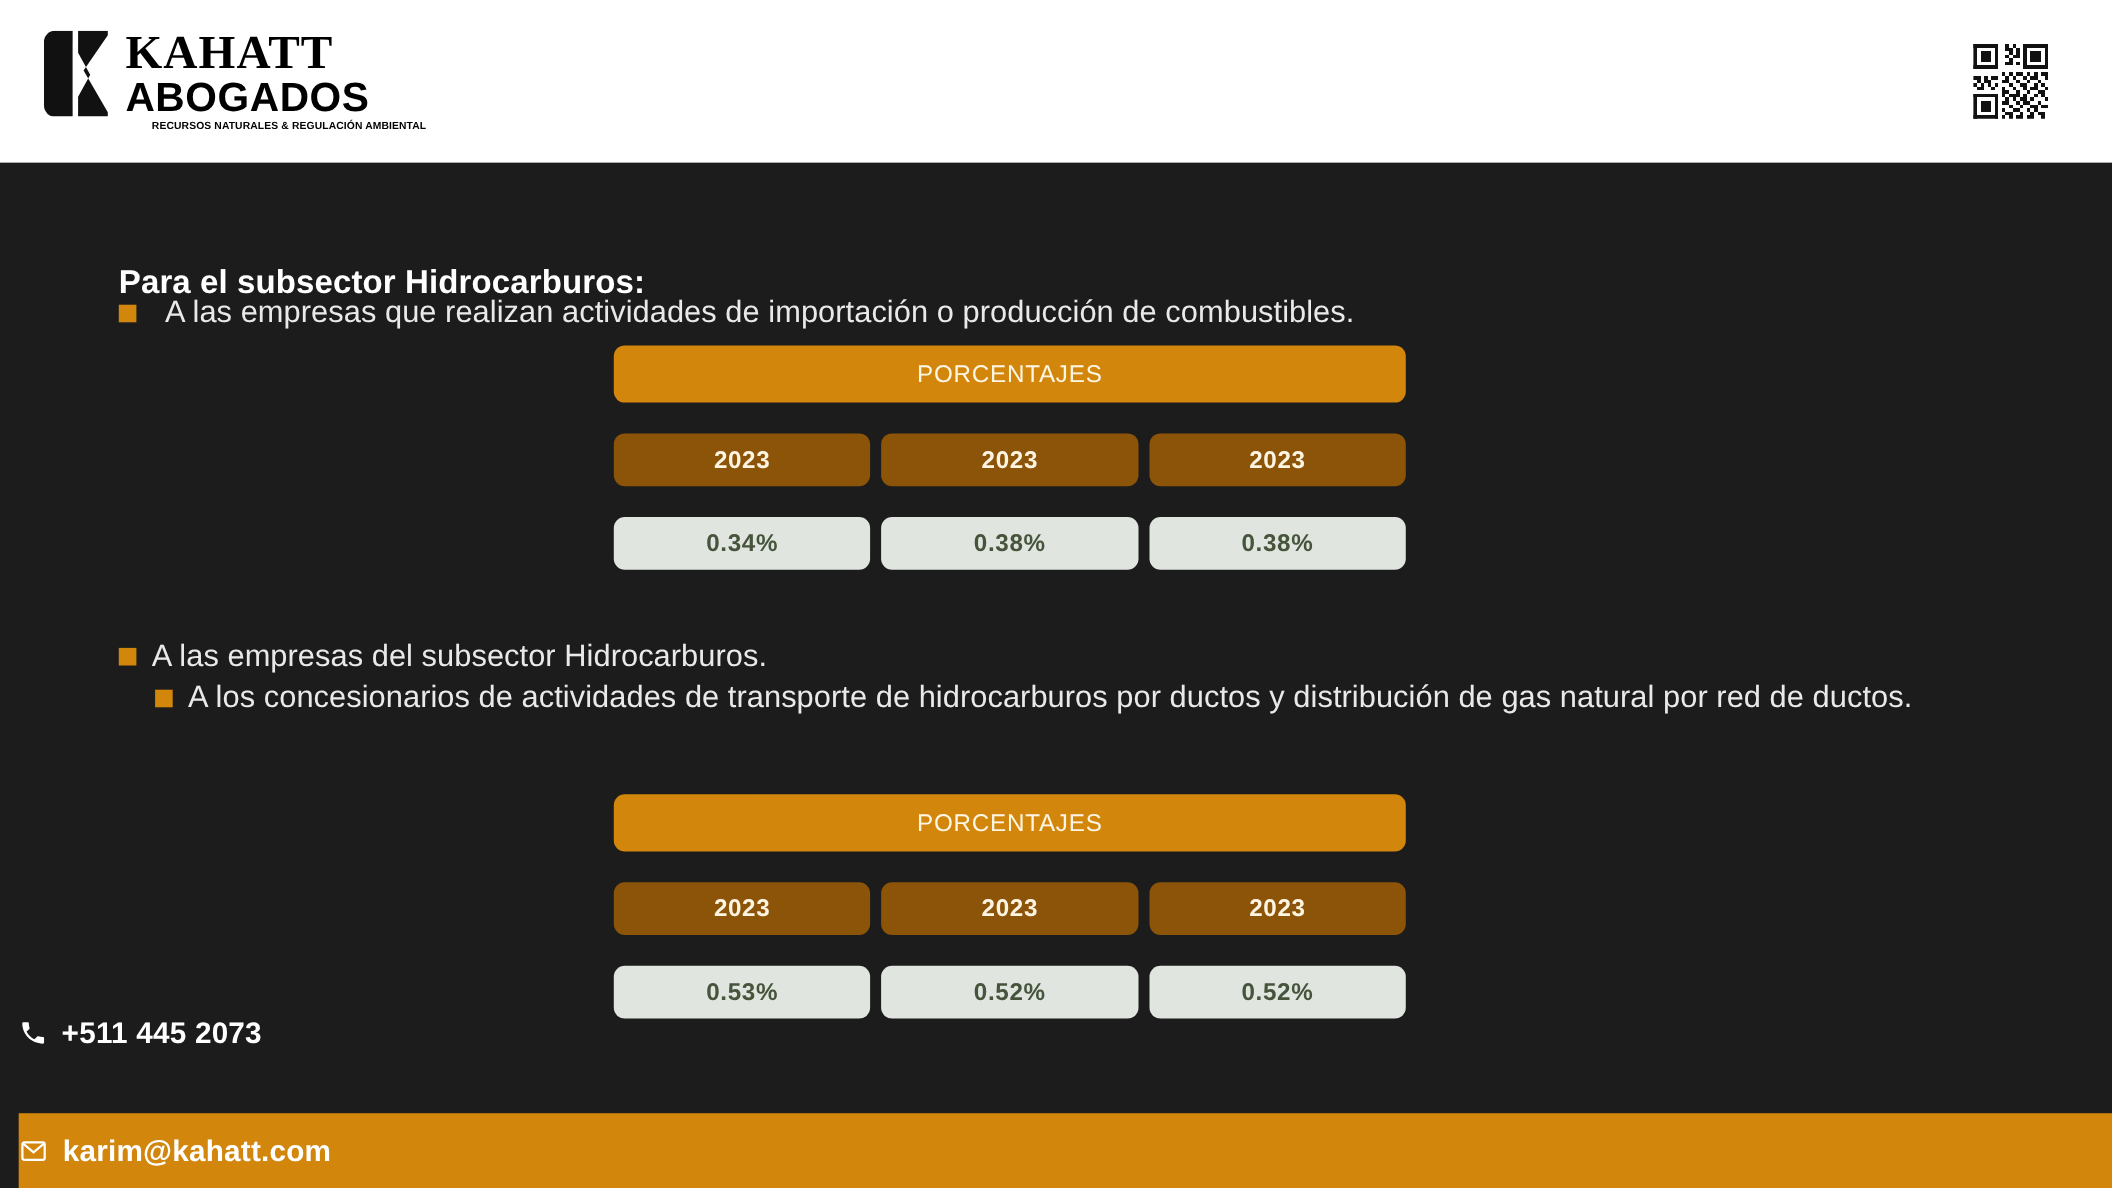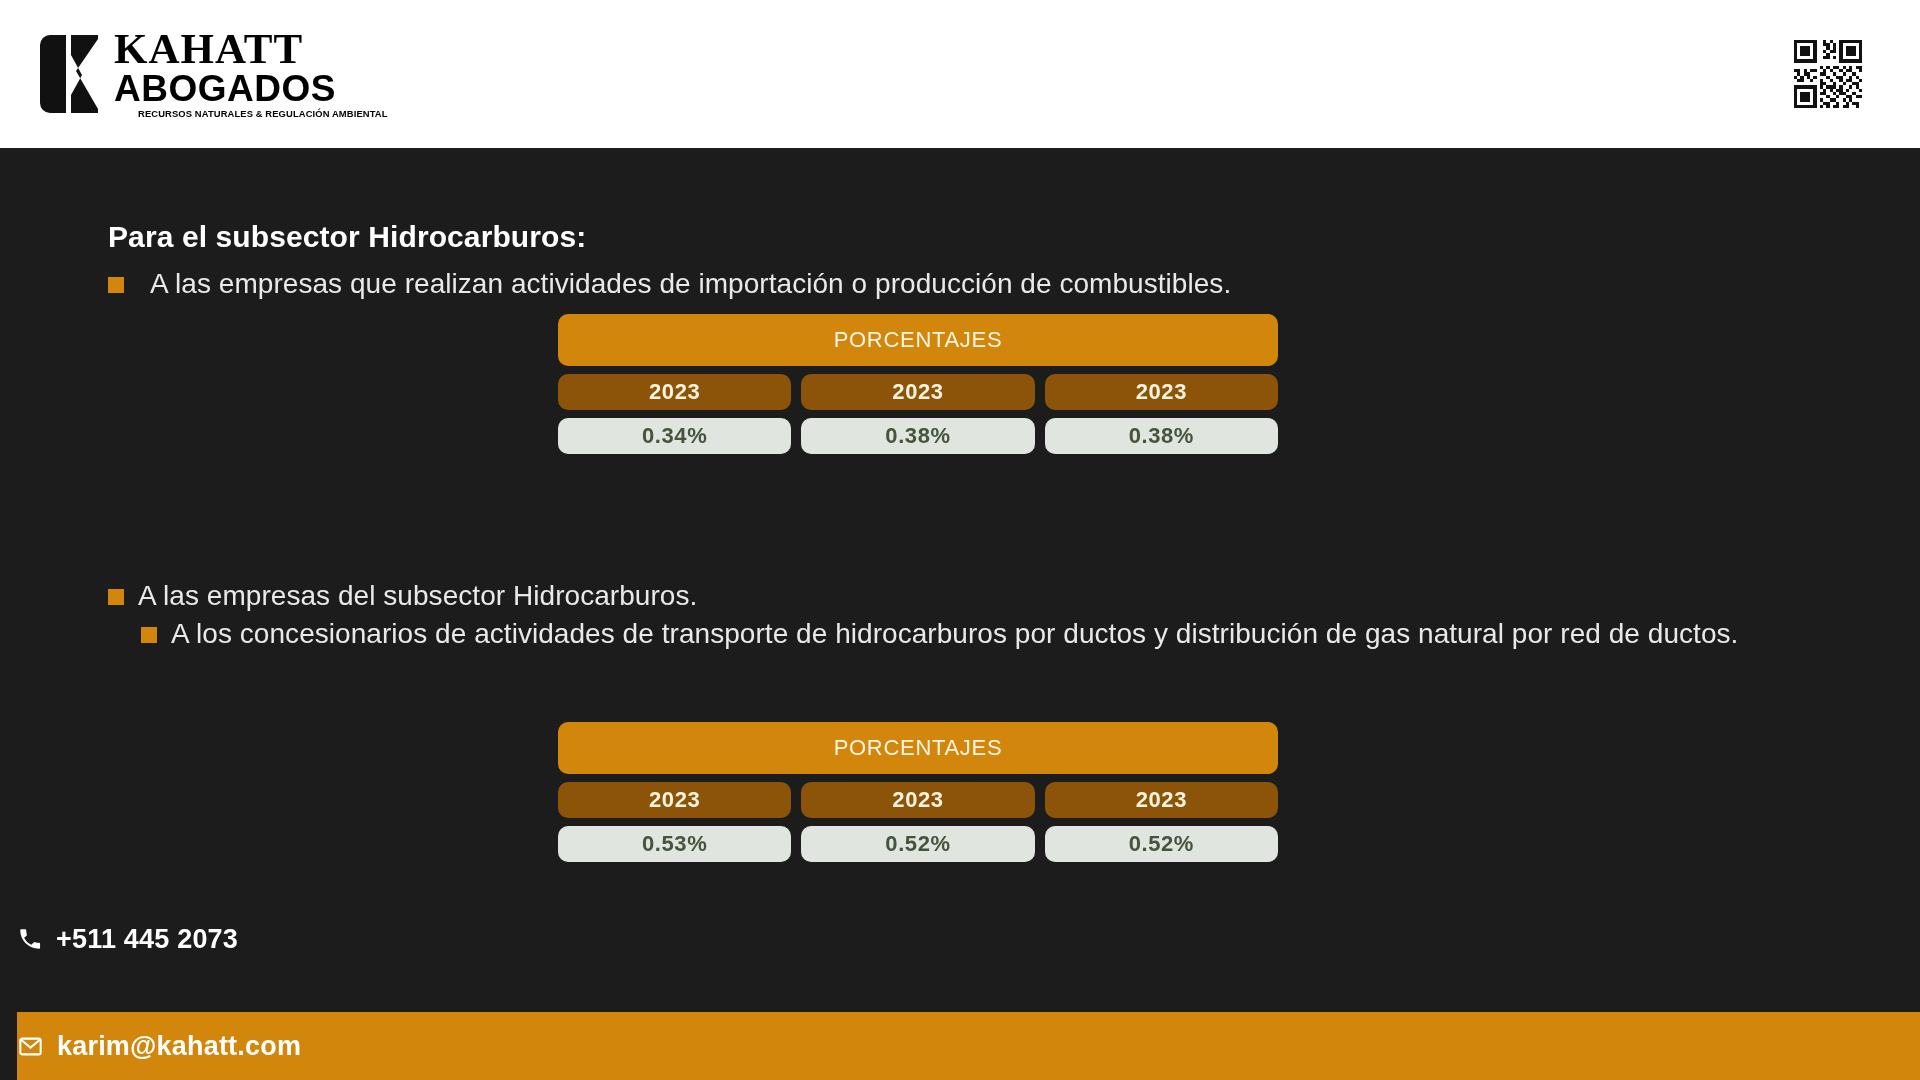--- a/index.html
+++ b/index.html
@@ -11,21 +11,21 @@
     position:relative;
   }
 
   
   .header {
     position:absolute; top:0; left:0;
     width:1920px; height:148px;
     background:#ffffff;
     display:flex; align-items:center; justify-content:space-between;
   }
-  .logo-block { display:flex; align-items:center; margin-left:38px; }
+  .logo-block { display:flex; align-items:flex-start; margin-left:38px; }
   .logo-k {
     width:62px; height:78px;
     position:relative; margin-right:14px;
   }
   .logo-k svg { display:block; }
   .logo-text { display:flex; flex-direction:column; justify-content:center; }
   .logo-line1 {
     font-family:"Liberation Serif", serif;
     font-size:43px; font-weight:bold; letter-spacing:1px;
     color:#000; line-height:0.96; white-space:nowrap;
@@ -45,21 +45,21 @@
   .qr-wrap svg { display:block; }
 
   
   .slide-body {
     position:absolute; top:148px; left:0;
     width:1920px; height:864px;
     background:#1c1c1c;
   }
 
   .section-title {
-    position:absolute; left:108px; top:72px;
+    position:absolute; left:108px; top:92px;
     font-size:30px; font-weight:bold; color:#ffffff;
     letter-spacing:0.1px;
   }
 
   .bullet-row {
     position:absolute;
     display:flex; align-items:flex-start;
     color:#e8e8e8;
   }
   .bullet-marker {
@@ -84,23 +84,23 @@
   .pct-head {
     height:52px; border-radius:10px;
     background:#d2860c;
     display:flex; align-items:center; justify-content:center;
     color:#fdf6e4; font-size:22px; letter-spacing:0.7px;
     margin-bottom:8px;
   }
   .pct-row { display:flex; gap:10px; }
   .pct-row + .pct-row { margin-top:8px; }
   .pct-cell {
-    flex:1; height:36px; border-radius:10px;
+    flex:1; height:48px; border-radius:10px;
     display:flex; align-items:center; justify-content:center;
-    font-size:22px; letter-spacing:0.6px;
+    font-size:22px; letter-spacing:0.6px;margin-top:20px;
   }
   .year-cell { background:#8c5408; color:#fdf4e2; font-weight:bold; }
   .val-cell  { background:#e0e5e0; color:#46543c; font-weight:bold; }
 
   
   .footer {
     position:absolute; left:17px; bottom:0;
     width:1920px; height:68px;
     background:#d2860c;
     display:flex; align-items:flex-start; justify-content:center;

